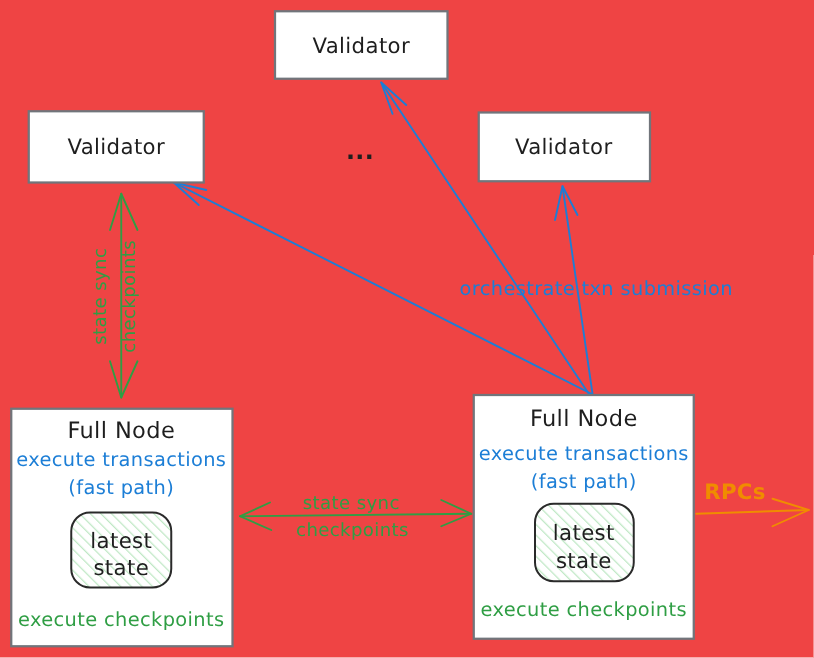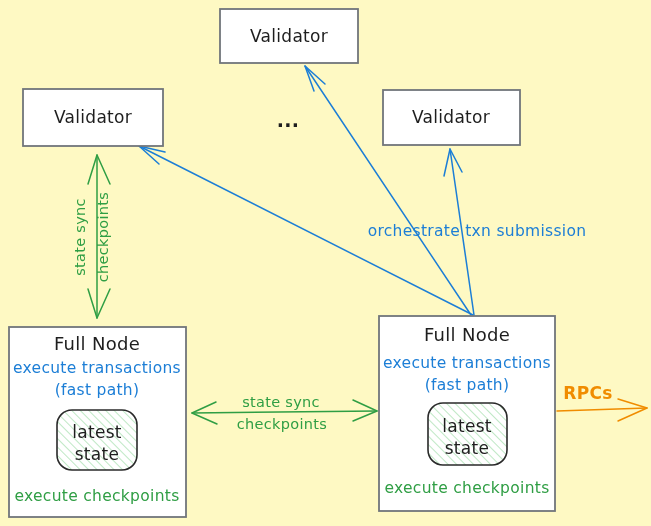--- a/index.html
+++ b/index.html
@@ -1,19 +1,19 @@
 <!DOCTYPE html>
 <html><head>
 <meta charset="utf-8">
 <style>
   html,body { margin:0; padding:0; background:#ffffff; }
   .canvas {
     position:relative;
     width:651px; height:526px;
-    background:#fef9c3;
+    background:#ef4444;
     font-family:"DejaVu Sans", sans-serif;
     overflow:hidden;
   }
   svg text {
     font-family:"DejaVu Sans", sans-serif;
     letter-spacing:0.3px;
   }
   .ink   { fill:#1e1e1e; }
   .blue-t{ fill:#1c7ed6; }
   .green-t{ fill:#2f9e44; }

